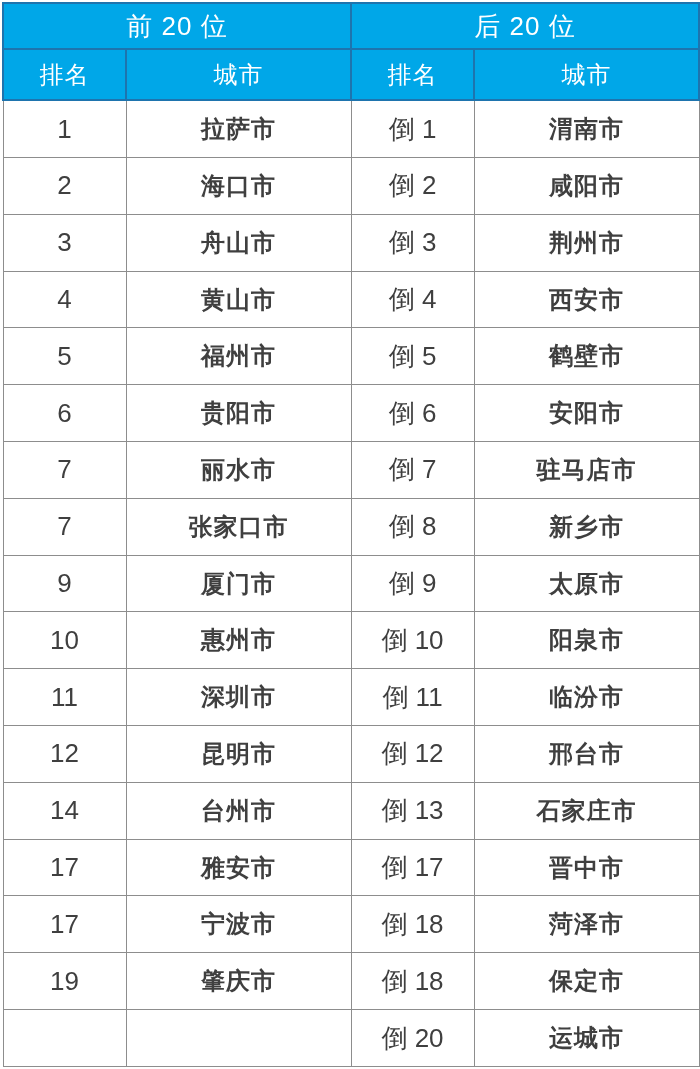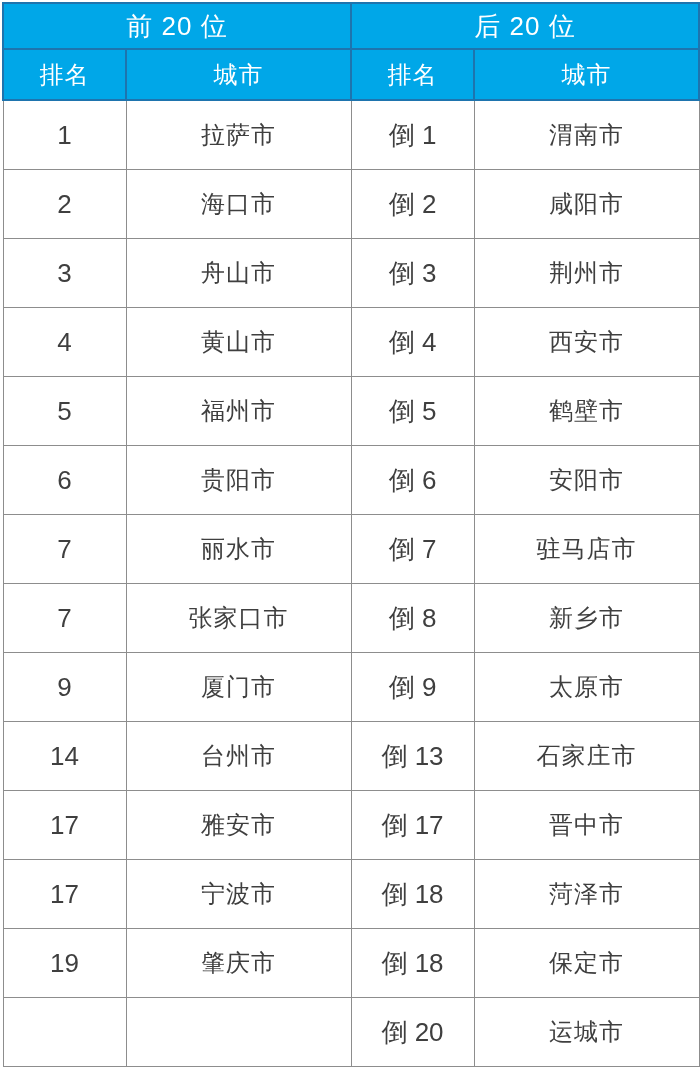--- a/index.html
+++ b/index.html
@@ -38,21 +38,21 @@
   tr.colhead-row th { font-size: 24px; height: 47px; }
 
   tbody td {
     background: #ffffff;
     border: 1px solid #8d8d8d;
     text-align: center;
     vertical-align: middle;
     color: #3f3f3f;
   }
   tbody td.rank { font-size: 26px; font-weight: 300; }
-  tbody td.city { font-size: 24px; font-weight: 400; letter-spacing: 1px; }
+  tbody td.city { font-size: 24px; font-weight: 700; letter-spacing: 1px; }
 </style>
 </head>
 <body>
 
 <div class="page">
   <table class="rank-table">
     <colgroup>
       <col class="rank-col">
         <col class="city-col">
         <col class="rank-col">
@@ -127,22 +127,40 @@
     <td class="city">新乡市</td>
   </tr>
 
   <tr>
     <td class="rank">9</td>
     <td class="city">厦门市</td>
     <td class="rank">倒 9</td>
     <td class="city">太原市</td>
   </tr>
 
-
-
+  <tr>
+    <td class="rank">10</td>
+    <td class="city">惠州市</td>
+    <td class="rank">倒 10</td>
+    <td class="city">阳泉市</td>
+  </tr>
+
+  <tr>
+    <td class="rank">11</td>
+    <td class="city">深圳市</td>
+    <td class="rank">倒 11</td>
+    <td class="city">临汾市</td>
+  </tr>
+
+  <tr>
+    <td class="rank">12</td>
+    <td class="city">昆明市</td>
+    <td class="rank">倒 12</td>
+    <td class="city">邢台市</td>
+  </tr>
 
 
   <tr>
     <td class="rank">14</td>
     <td class="city">台州市</td>
     <td class="rank">倒 13</td>
     <td class="city">石家庄市</td>
   </tr>
 
 

